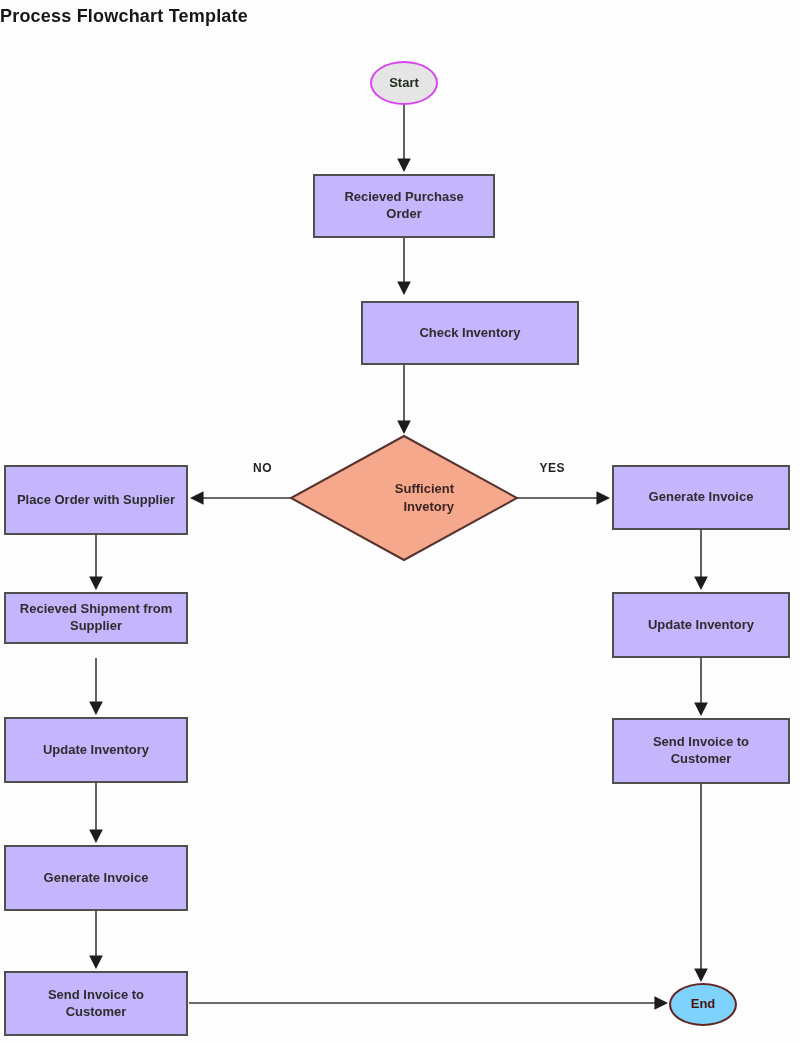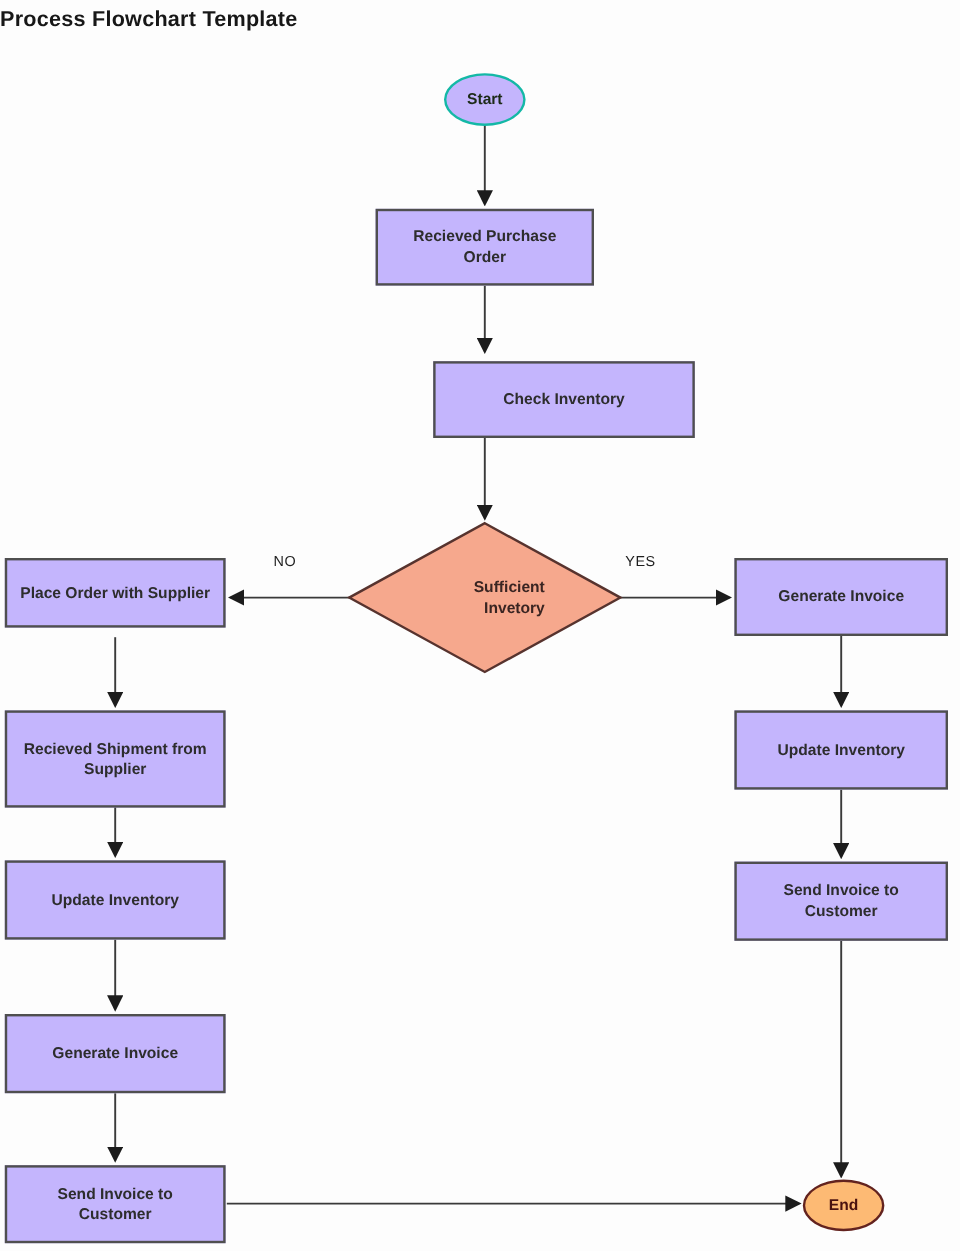--- a/index.html
+++ b/index.html
@@ -20,33 +20,33 @@
     position:absolute;box-sizing:border-box;
     display:flex;align-items:center;justify-content:center;
     text-align:center;font-weight:bold;color:#2d2d2d;
     font-size:13px;line-height:1.3;padding:4px 10px;
   }
   .process{
     background:#c4b5fd;border:2px solid #4f4f4f;
   }
   .terminator{border-radius:50%;padding:2px;}
   .start{
-    background:#c4b5fd;border:2px solid #14b8a6;color:#1d2b18;
+    background:#e5e5e5;border:2px solid #d946ef;color:#1d2b18;
   }
   .end{
-    background:#fdba74;border:2px solid #63231f;color:#4a120f;
+    background:#7dd3fc;border:2px solid #63231f;color:#4a120f;
   }
   .decision-label{
     position:absolute;left:354px;top:480px;width:100px;
     text-align:right;font-weight:bold;font-size:13px;line-height:1.35;
     color:#3a2522;
   }
   .edge-label{
-    position:absolute;width:44px;text-align:left;
-    font-weight:normal;font-size:12px;color:#1f1f1f;letter-spacing:.5px;
+    position:absolute;width:44px;text-align:right;
+    font-weight:bold;font-size:12px;color:#1f1f1f;letter-spacing:.5px;
   }
   .edge-label.no{left:228px;top:461px;}
   .edge-label.yes{left:521px;top:461px;}
   .wire{stroke:#3a3a3a;stroke-width:1.6;fill:none;}
   .diamond{fill:#f6a88d;stroke:#57332e;stroke-width:2;}
 </style>
 </head>
 <body>
 
 <div id="canvas">
@@ -88,23 +88,23 @@
 
   <div class="node process" style="left:313px;top:174px;width:182px;height:64px;">Recieved Purchase Order</div>
 
   <div class="node process" style="left:313px;top:301px;width:218px;height:64px;margin-left:48px;">Check Inventory</div>
 
   <div class="decision-label">Sufficient Invetory</div>
 
   <div class="edge-label no">NO</div>
   <div class="edge-label yes">YES</div>
 
-  <div class="node process" style="left:4px;top:465px;width:184px;height:58px;">Place Order with Supplier</div>
+  <div class="node process" style="left:4px;top:465px;width:184px;height:70px;">Place Order with Supplier</div>
 
-  <div class="node process" style="left:4px;top:592px;width:184px;height:81px;">Recieved Shipment from Supplier</div>
+  <div class="node process" style="left:4px;top:592px;width:184px;height:52px;">Recieved Shipment from Supplier</div>
 
   <div class="node process" style="left:4px;top:717px;width:184px;height:66px;">Update Inventory</div>
 
   <div class="node process" style="left:4px;top:845px;width:184px;height:66px;">Generate Invoice</div>
 
   <div class="node process" style="left:4px;top:971px;width:184px;height:65px;">Send Invoice to Customer</div>
 
   <div class="node process" style="left:612px;top:465px;width:178px;height:65px;">Generate Invoice</div>
 
   <div class="node process" style="left:612px;top:592px;width:178px;height:66px;">Update Inventory</div>

